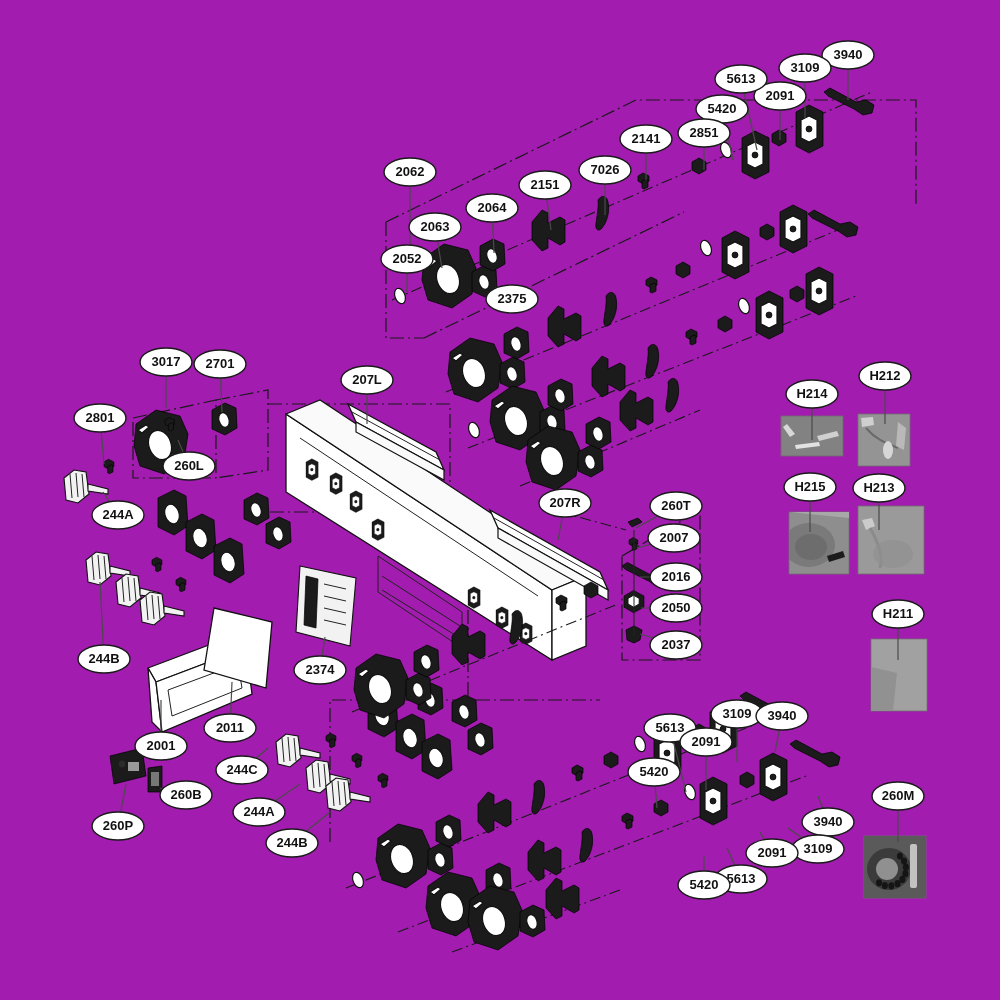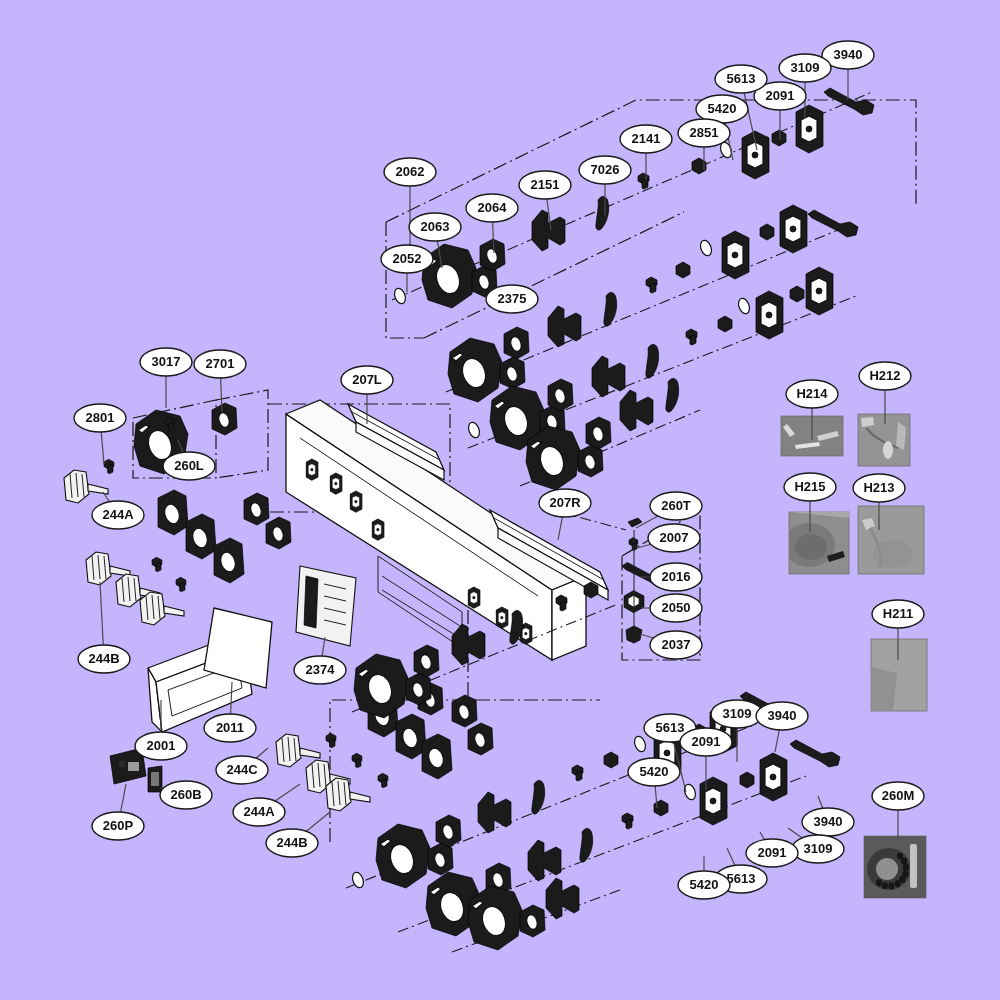--- a/index.html
+++ b/index.html
@@ -1,19 +1,19 @@
 <!DOCTYPE html>
 <html><head>
 <meta charset="utf-8">
 <title>Exploded Parts Diagram</title>
 <style>
   html,body{margin:0;padding:0;background:#fff;}
   body{width:1000px;height:1000px;overflow:hidden;
        font-family:"Liberation Sans",sans-serif;}
-  #stage{position:relative;width:1000px;height:1000px;background:#c4b5fd;}
+  #stage{position:relative;width:1000px;height:1000px;background:#a21caf;}
   svg#diagram{position:absolute;left:0;top:0;width:1000px;height:1000px;}
   .callout-text{font-family:"Liberation Sans",sans-serif;font-weight:bold;
                 font-size:13px;fill:#111;text-anchor:middle;dominant-baseline:middle;}
   .callout-ell{fill:#ffffff;stroke:#1a1a1a;stroke-width:1.4;}
   .leader{stroke:#4a4a4a;stroke-width:1.2;fill:none;}
   .edge-thin{stroke:#222;fill:none;stroke-width:1;}
   .chain{stroke:#1a1a1a;fill:none;stroke-width:1.2;
          stroke-dasharray:14 4 2 4;}
   .axis{stroke:#1a1a1a;fill:none;stroke-width:1.1;
         stroke-dasharray:11 4 2 4;}

